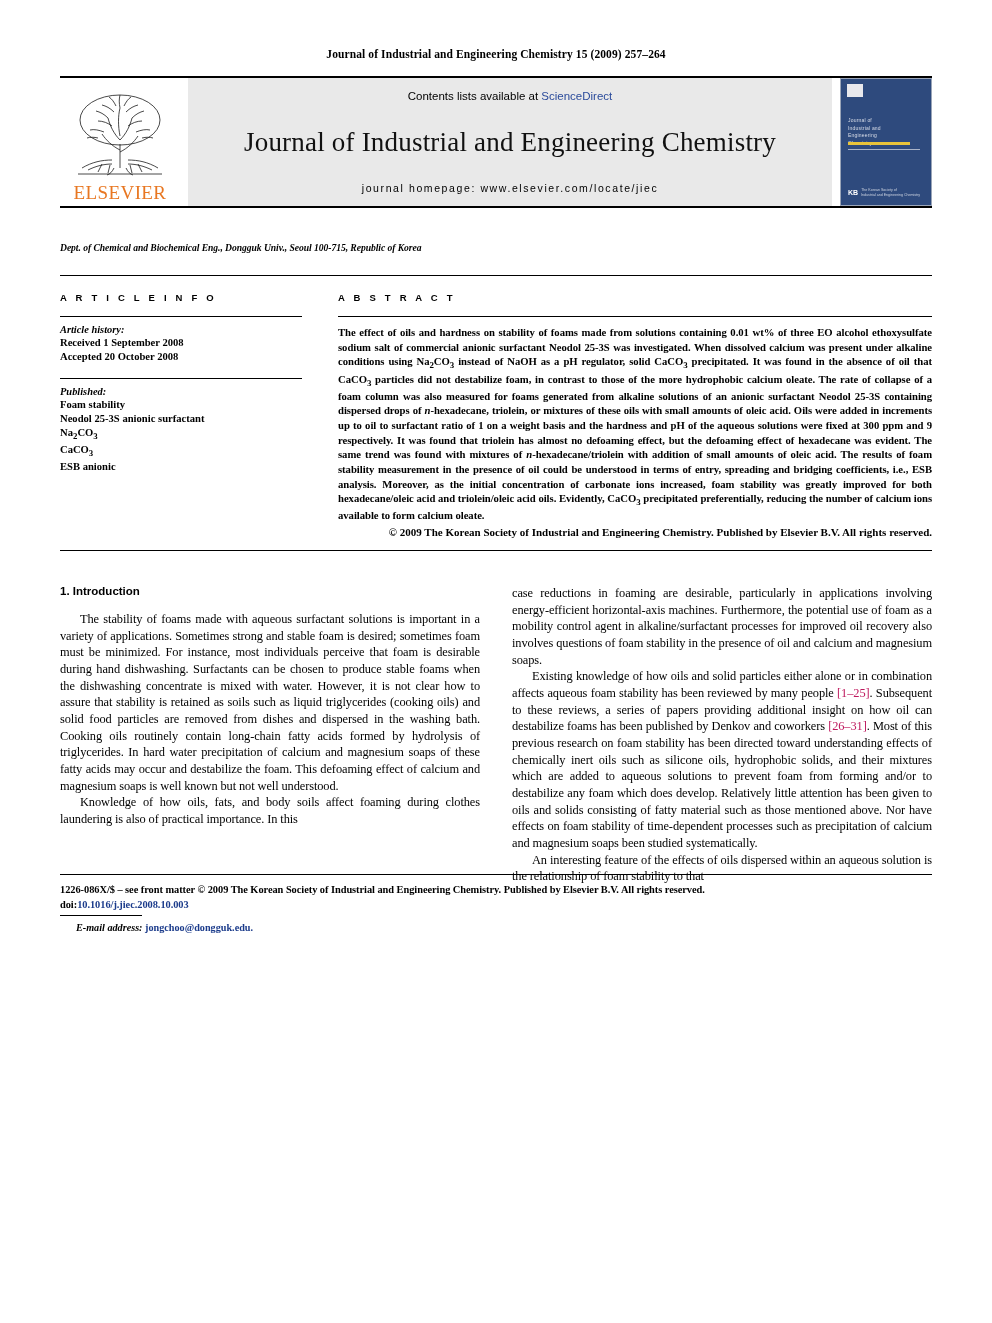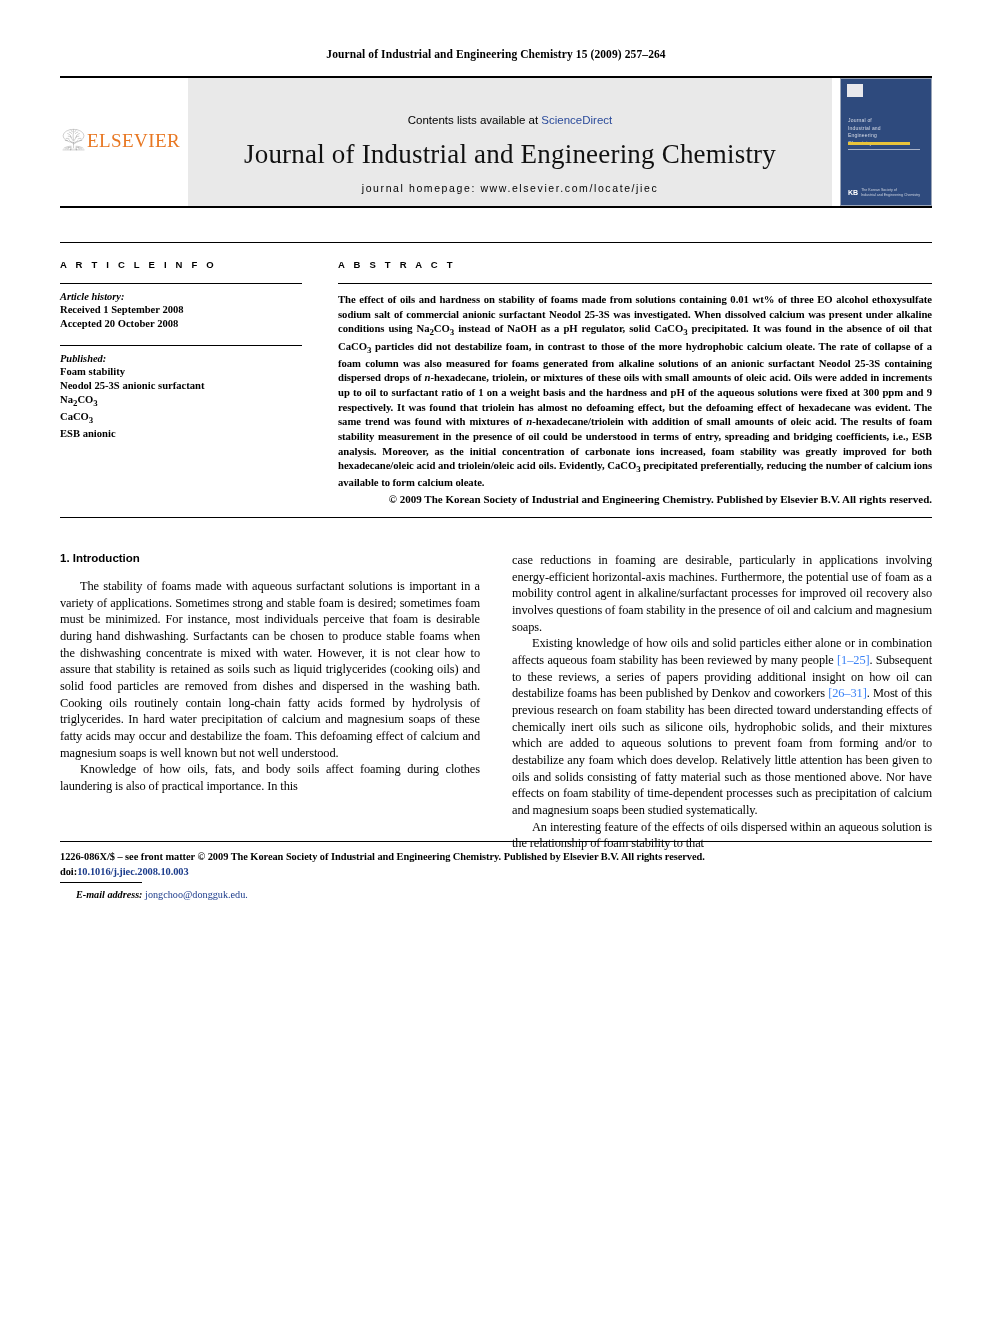--- a/index.html
+++ b/index.html
@@ -34,21 +34,21 @@
   .masthead {
     display: flex;
     align-items: stretch;
     height: 128px;
     margin-top: 0;
   }
   .elsevier-logo {
     width: 120px;
     flex: 0 0 120px;
     display: flex;
-    flex-direction: row;
+    flex-direction: column;
     align-items: center;
     justify-content: flex-end;
     padding-bottom: 4px;
     background: #fff;
   }
   .tree-svg { display: block; }
   .elsevier-word {
     font-family: "Liberation Serif", serif;
     font-size: 19px;
     letter-spacing: 0.4px;
@@ -65,21 +65,20 @@
     flex-direction: column;
     align-items: center;
     justify-content: space-between;
     padding: 12px 10px 12px 10px;
     margin: 0 8px;
   }
   .contents-line {
     font-family: "Liberation Sans", sans-serif;
     font-size: 11.5px;
     color: #000;
-    margin-top: 24px;
   }
   .contents-line a { color: #2b4b9b; text-decoration: none; }
   .journal-title-big {
     font-family: "Liberation Serif", serif;
     font-size: 27px;
     color: #111;
     letter-spacing: 0.2px;
     white-space: nowrap;
   }
   .homepage-line {
@@ -213,21 +212,21 @@
   }
   .para {
     font-size: 12.4px;
     line-height: 1.345;
     text-align: justify;
     text-indent: 20px;
     margin: 0;
     letter-spacing: -0.1px;
   }
   .para + .para { margin-top: 0; }
-  .ref-link { color: #3b82f6; }
+  .ref-link { color: #be185d; }
 
   
   .footnote {
     position: absolute;
     left: 0;
     bottom: 0;
     width: 100%;
   }
   .footnote-rule {
     border-top: 0.8px solid #000;
@@ -236,21 +235,21 @@
   }
   .footnote-line {
     font-size: 10.2px;
     line-height: 1.4;
     padding-left: 10px;
     text-indent: -10px;
   }
   .footnote-line.indent { padding-left: 16px; text-indent: 0; }
   .fn-star { vertical-align: super; font-size: 8px; }
   .fn-ital { font-style: italic; font-weight: bold; }
-  .fn-mail { color: #1b3b8b; }
+  .fn-mail { color: #1b3b8b; font-weight: bold; }
 
   
   .page-footer {
     position: absolute;
     left: 60px;
     right: 60px;
     bottom: 24px;
   }
   .footer-rule { border-top: 1px solid #000; margin-bottom: 7px; }
   .footer-line {
@@ -329,20 +328,21 @@
       <div class="cover-footer">
         <span class="cover-kb">KB</span>
         <span class="cover-foot-txt" style="white-space:pre-line">The Korean Society of
 Industrial and Engineering Chemistry</span>
       </div>
     </div>
   </div>
   <div class="rule-under-masthead"></div>
 
   <div class="title-block">
+    <div class="affiliation">Dept. of Chemical and Biochemical Eng., Dongguk Univ., Seoul 100-715, Republic of Korea</div>
   </div>
   <div class="rule-under-title"></div>
 
   <div class="info-abstract">
 
     <div class="col-info">
       <div class="sec-head">A R T I C L E  I N F O</div>
       <div class="info-rule"></div>
       <div class="info-label">Article history:</div>
       <div class="info-item">Received 1 September 2008</div>

